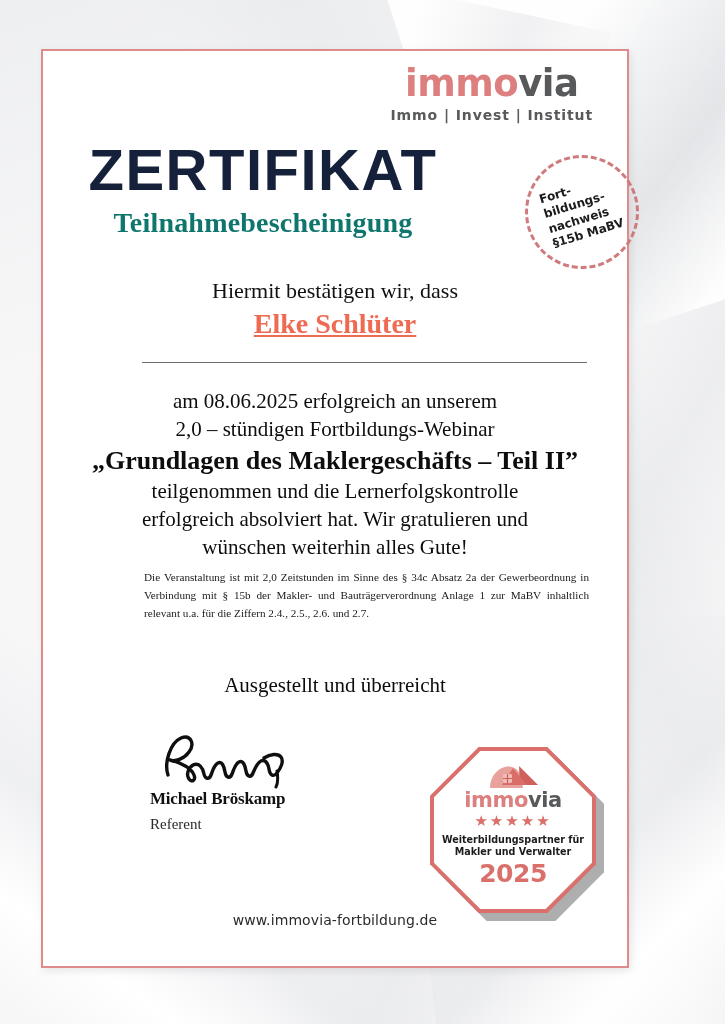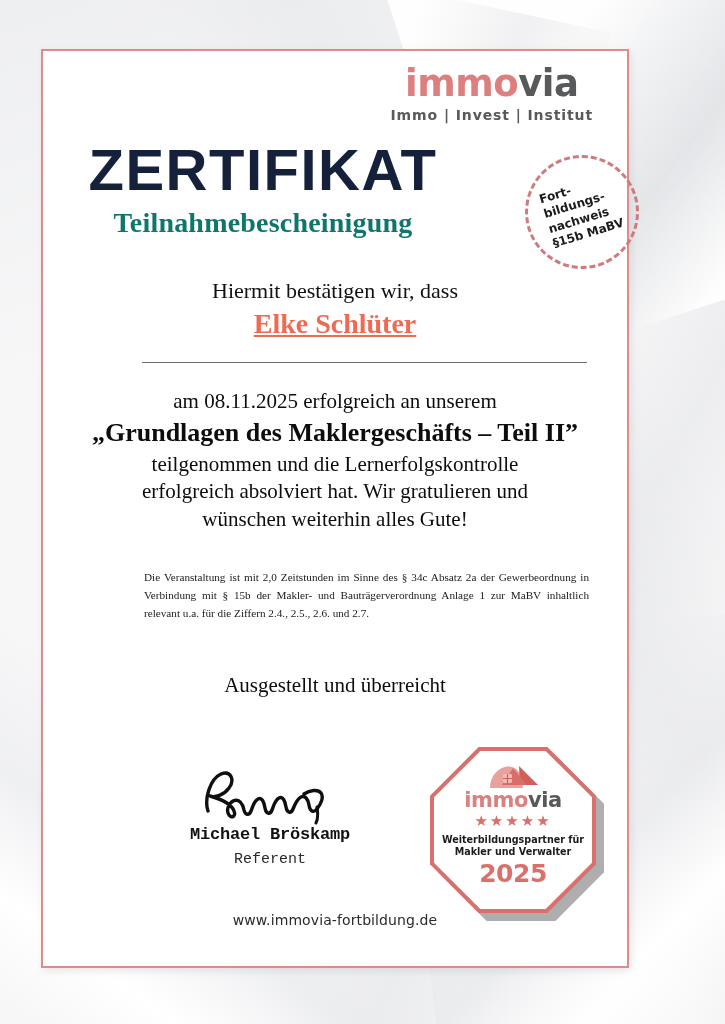--- a/index.html
+++ b/index.html
@@ -206,24 +206,23 @@
     top: 622px;
     text-align: center;
     font-size: 21px;
     color: #0d0d0d;
   }
 
   
   .signature-block {
     position: absolute;
     left: 107px;
-    top: 712px;
+    top: 676px;
     width: 240px;
-    text-align: center;
-    font-family: Liberation Mono, monospace;
+    font-family: Liberation Serif, serif;
   }
   .signature-mark { height: 62px; }
   .signature-name {
     font-size: 17px;
     font-weight: bold;
     color: #111111;
     letter-spacing: -0.2px;
   }
   .signature-role {
     margin-top: 7px;
@@ -347,21 +346,22 @@
     </div>
 
     <div class="recipient-block">
       <div class="recipient-lead">Hiermit bestätigen wir, dass</div>
       <div class="recipient-name">Elke Schlüter</div>
     </div>
 
     <div class="divider"></div>
 
     <div class="body-block">
-      <div class="body-line">am 08.11.2025 erfolgreich an unserem</div>
+      <div class="body-line">am 08.06.2025 erfolgreich an unserem</div>
+      <div class="body-line">2,0 – stündigen Fortbildungs-Webinar</div>
       <div class="body-line bold">„Grundlagen des Maklergeschäfts – Teil II”</div>
       <div class="body-line">teilgenommen und die Lernerfolgskontrolle</div>
       <div class="body-line">erfolgreich absolviert hat. Wir gratulieren und</div>
       <div class="body-line">wünschen weiterhin alles Gute!</div>
     </div>
 
     <div class="fineprint">Die Veranstaltung ist mit 2,0 Zeitstunden im Sinne des § 34c Absatz 2a der Gewerbeordnung in Verbindung mit § 15b der Makler- und Bauträgerverordnung Anlage 1 zur MaBV inhaltlich relevant u.a. für die Ziffern 2.4., 2.5., 2.6. und 2.7.</div>
 
     <div class="issued">Ausgestellt und überreicht</div>
 

